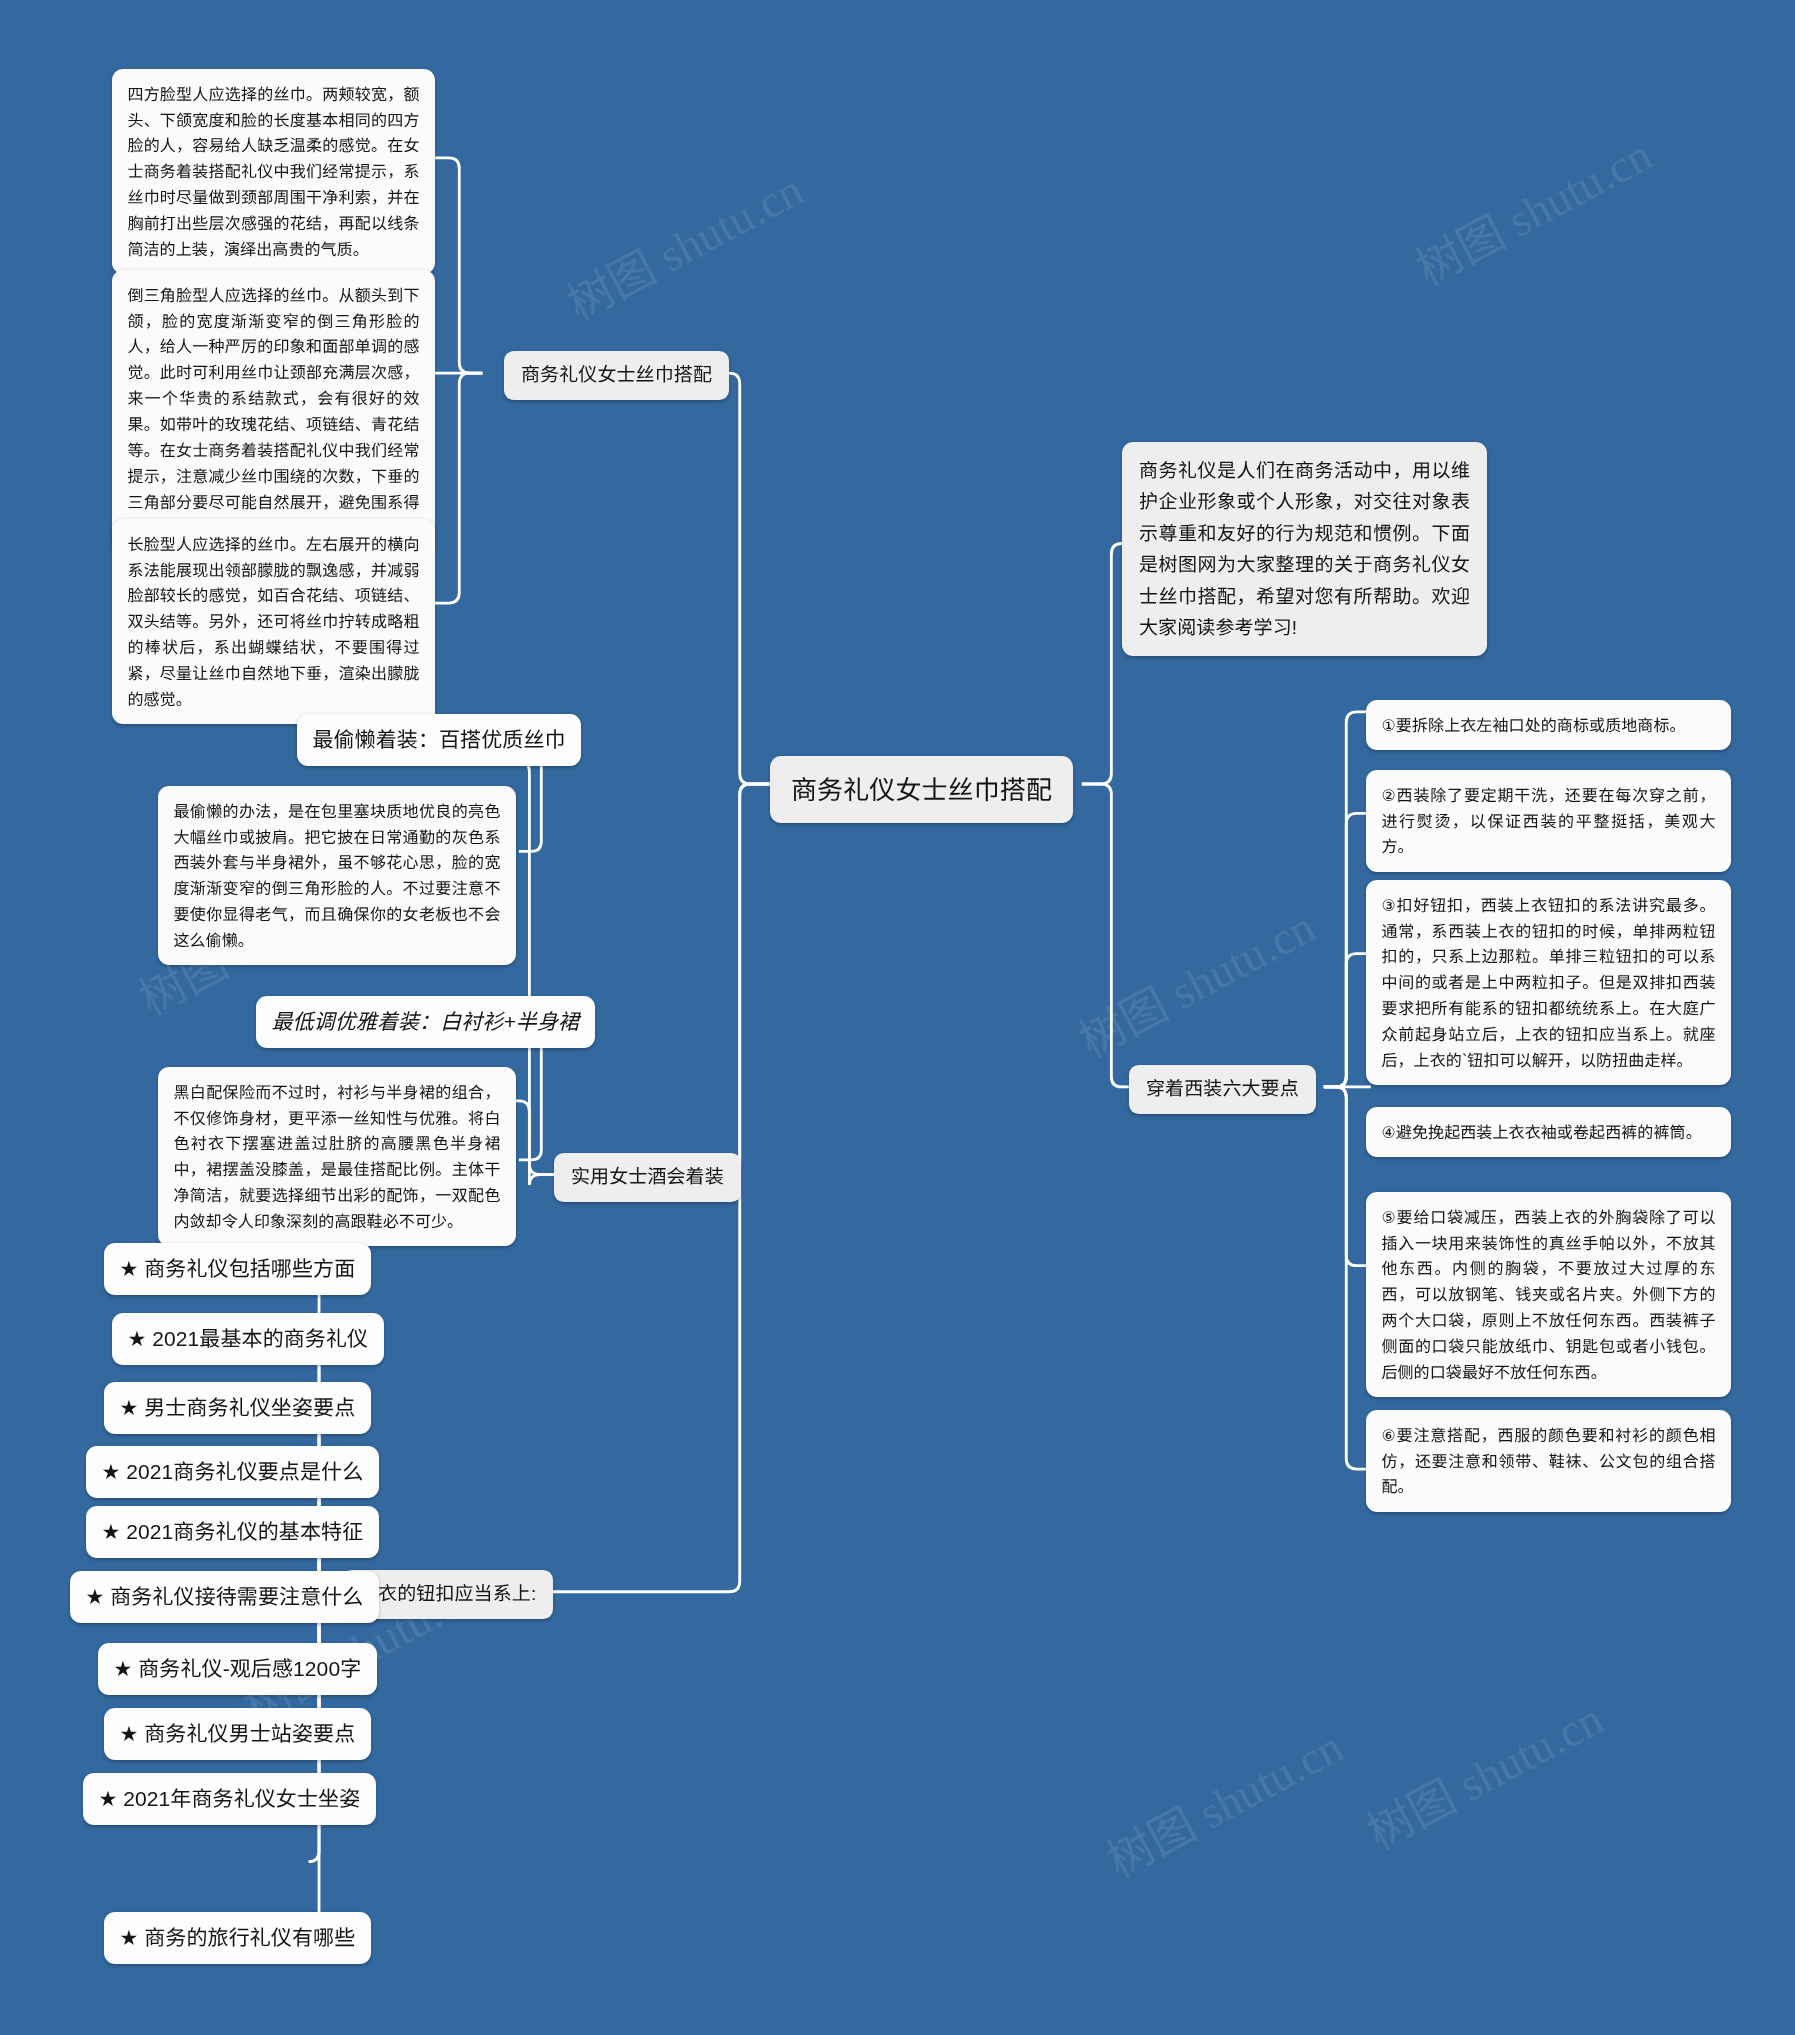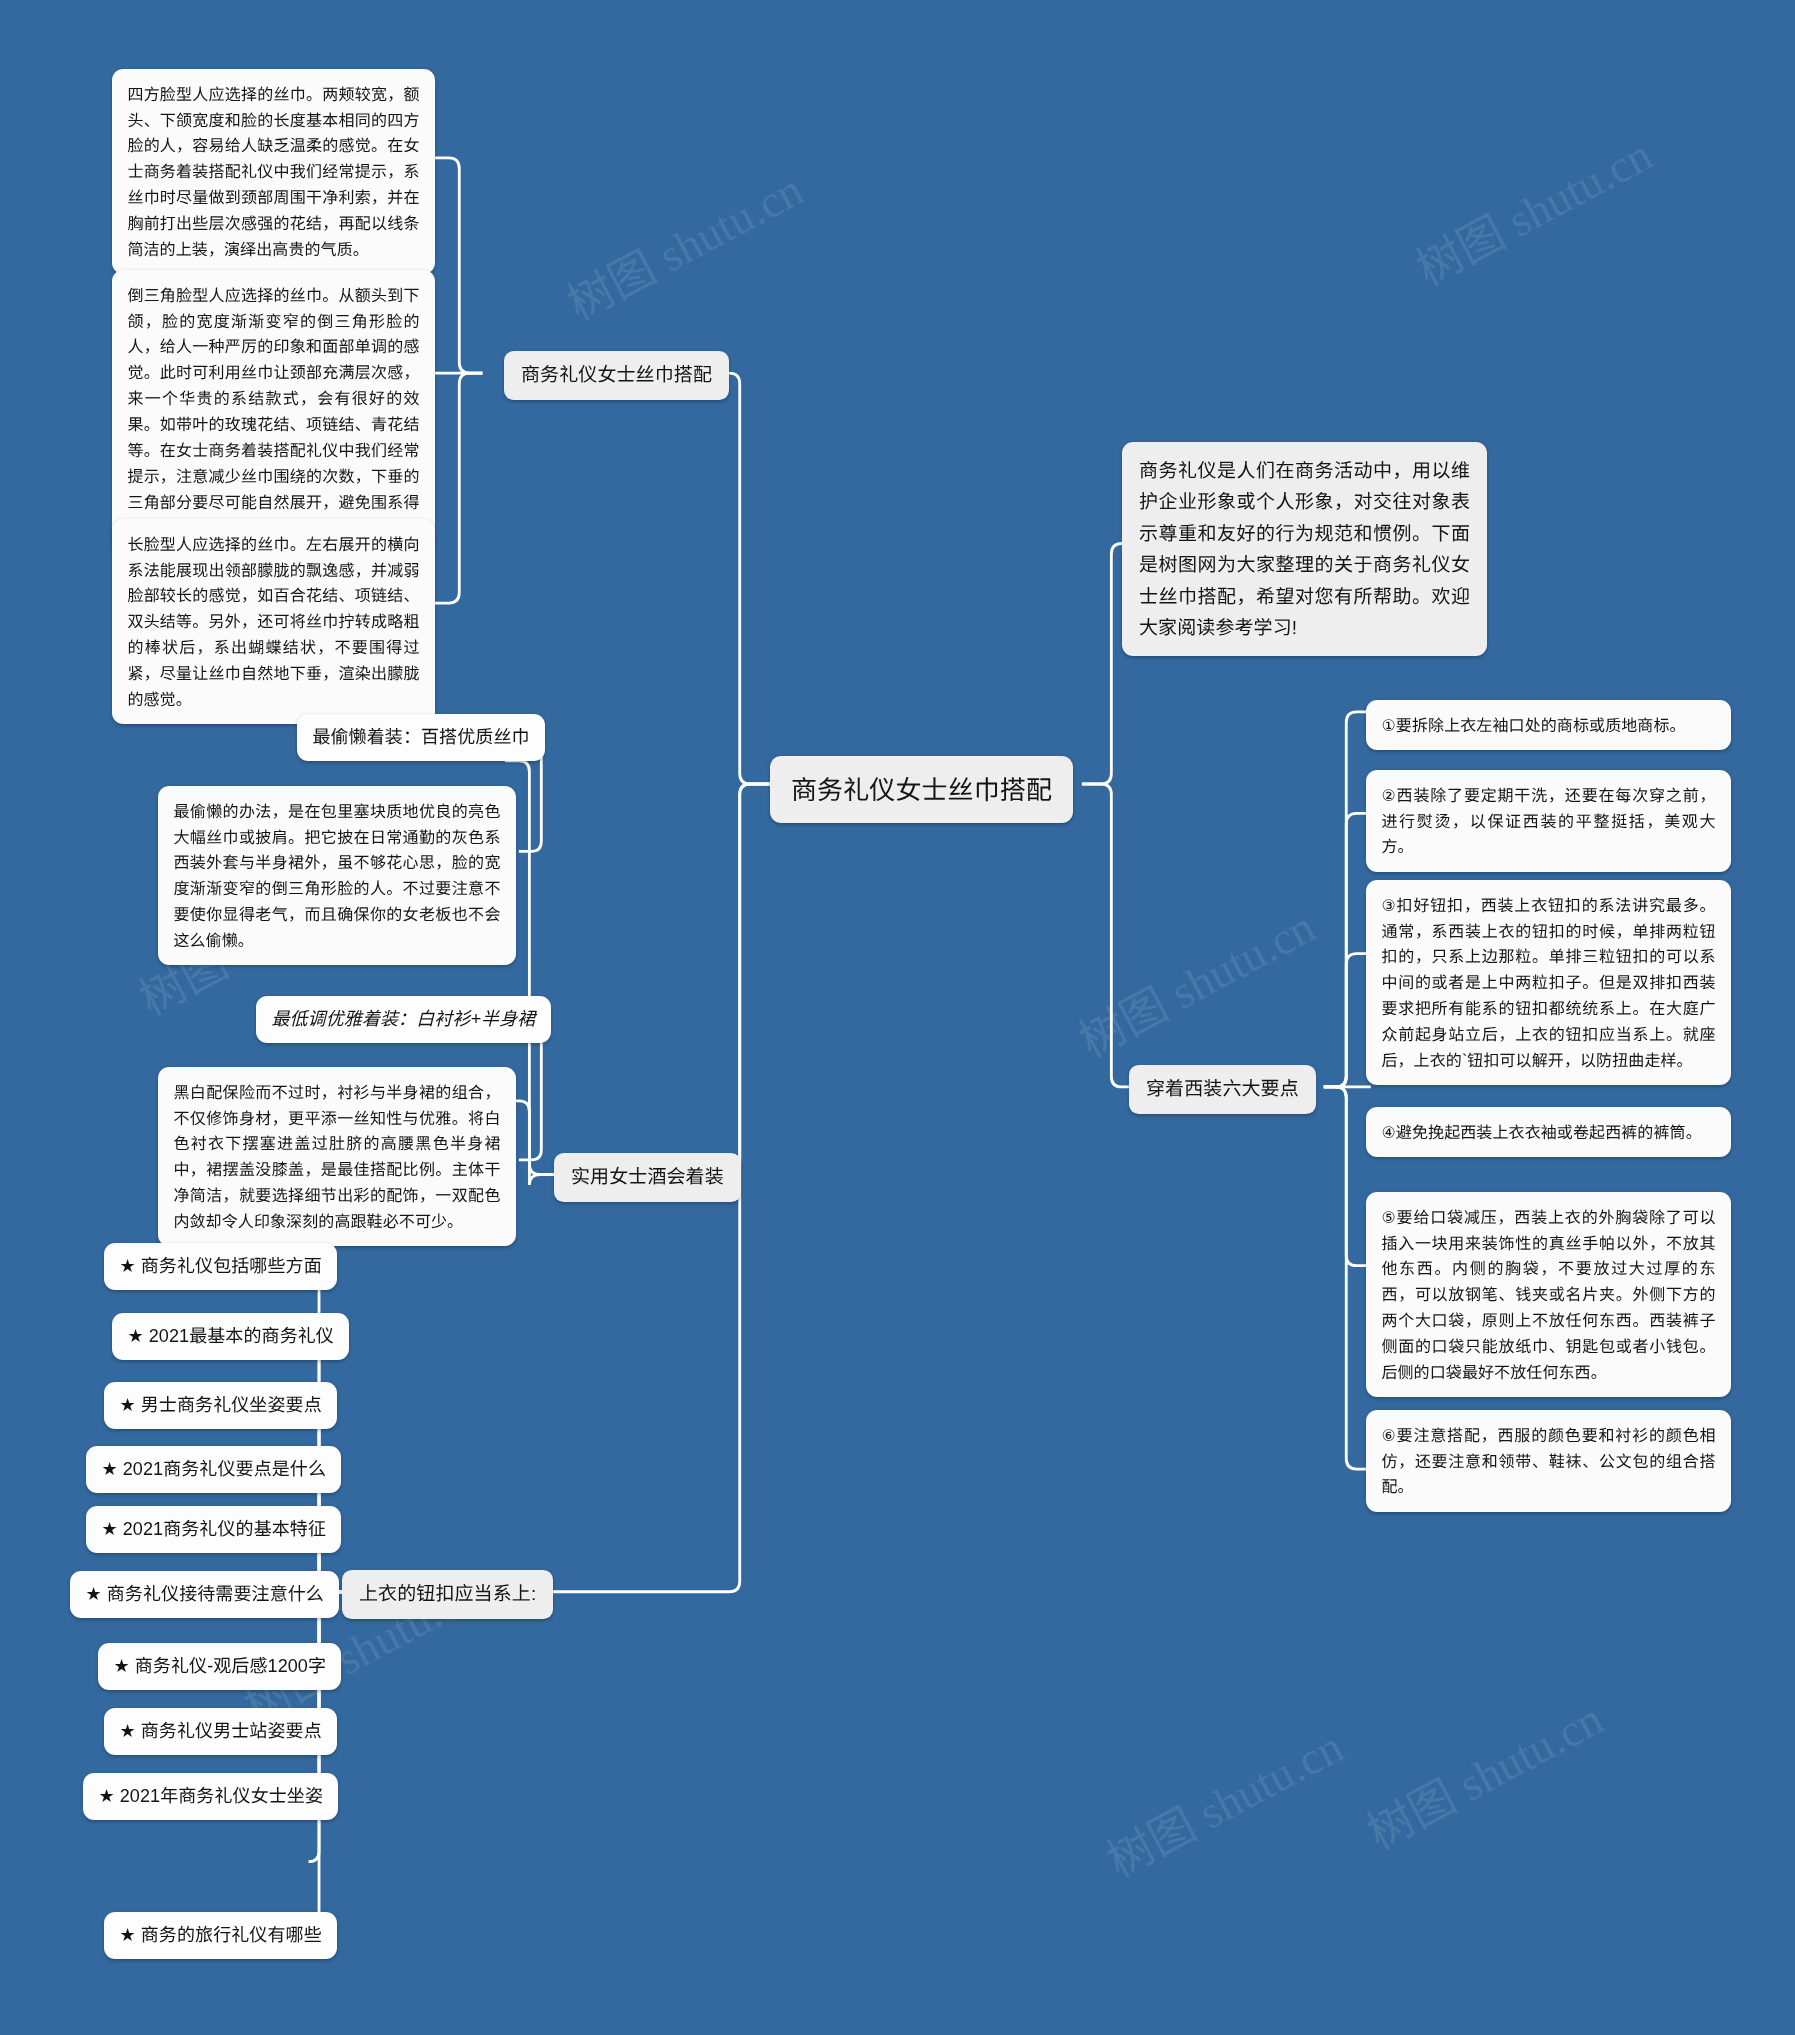--- a/index.html
+++ b/index.html
@@ -63,21 +63,21 @@
   }
   .root {
     padding: 12.6px 21px;
     font-size: 26px;
     white-space: nowrap;
     background: #eeeeee;
     border-radius: 11.2px;
   }
   .chip {
     padding: 9px 15.4px;
-    font-size: 18px;
+    font-size: 21px;
     white-space: nowrap;
     background: #fdfdfd;
     border-radius: 11.2px;
     text-align: center;
   }
   .intro {
     padding: 12.6px 17px;
     font-size: 19px;
     background: #eeeeee;
     line-height: 1.66;

